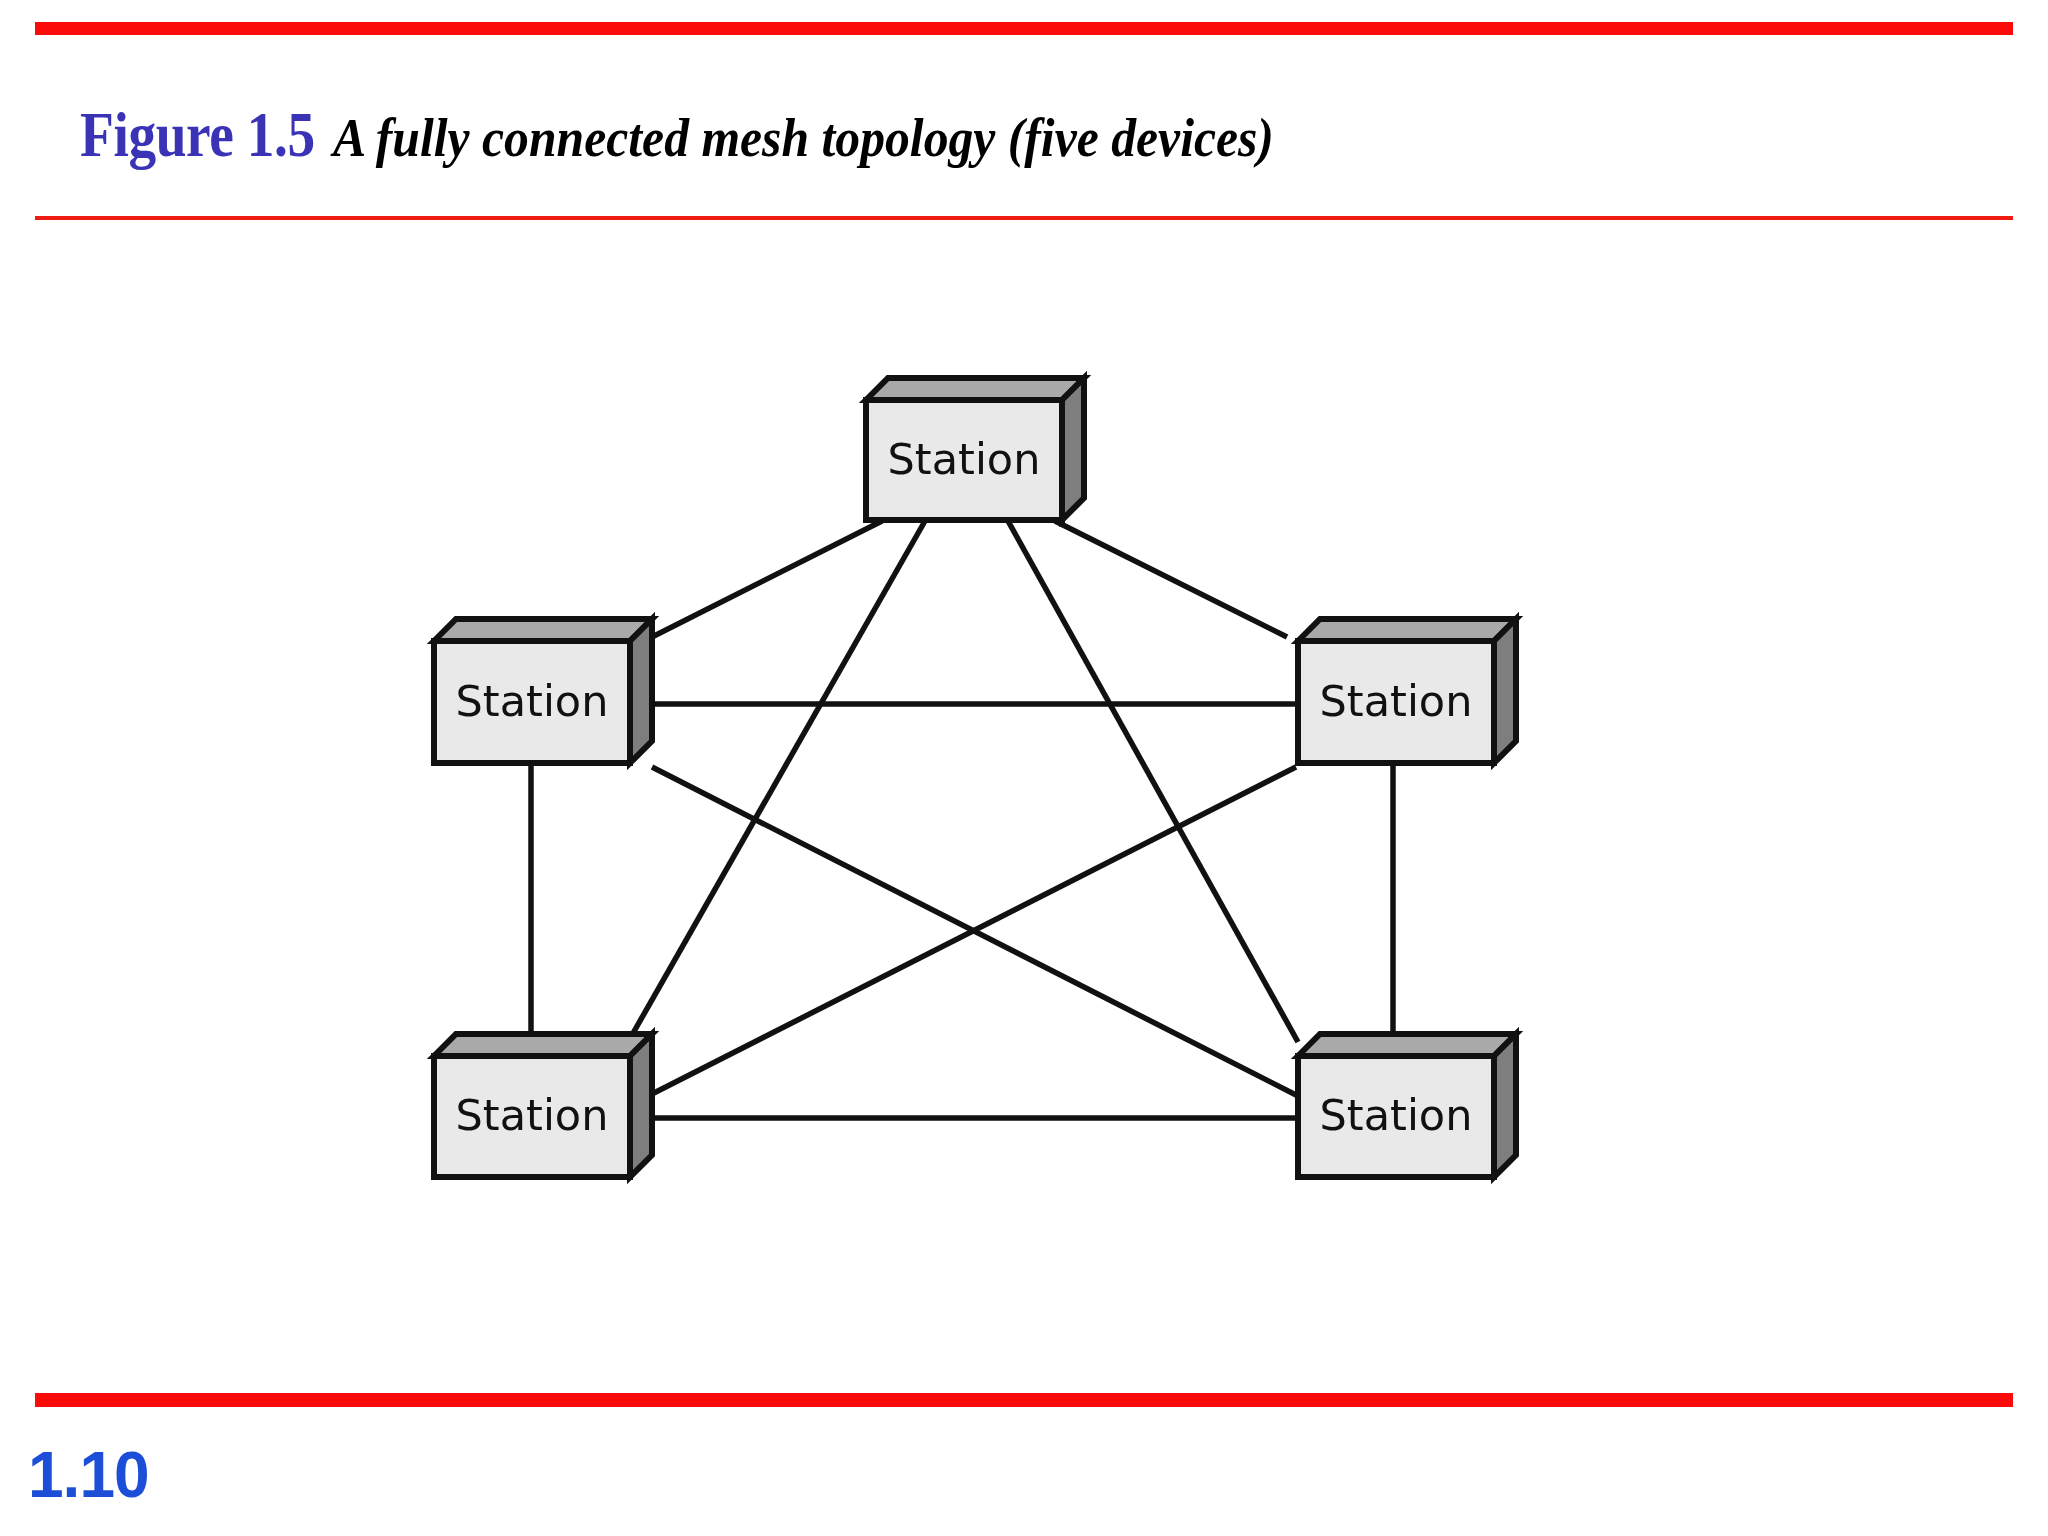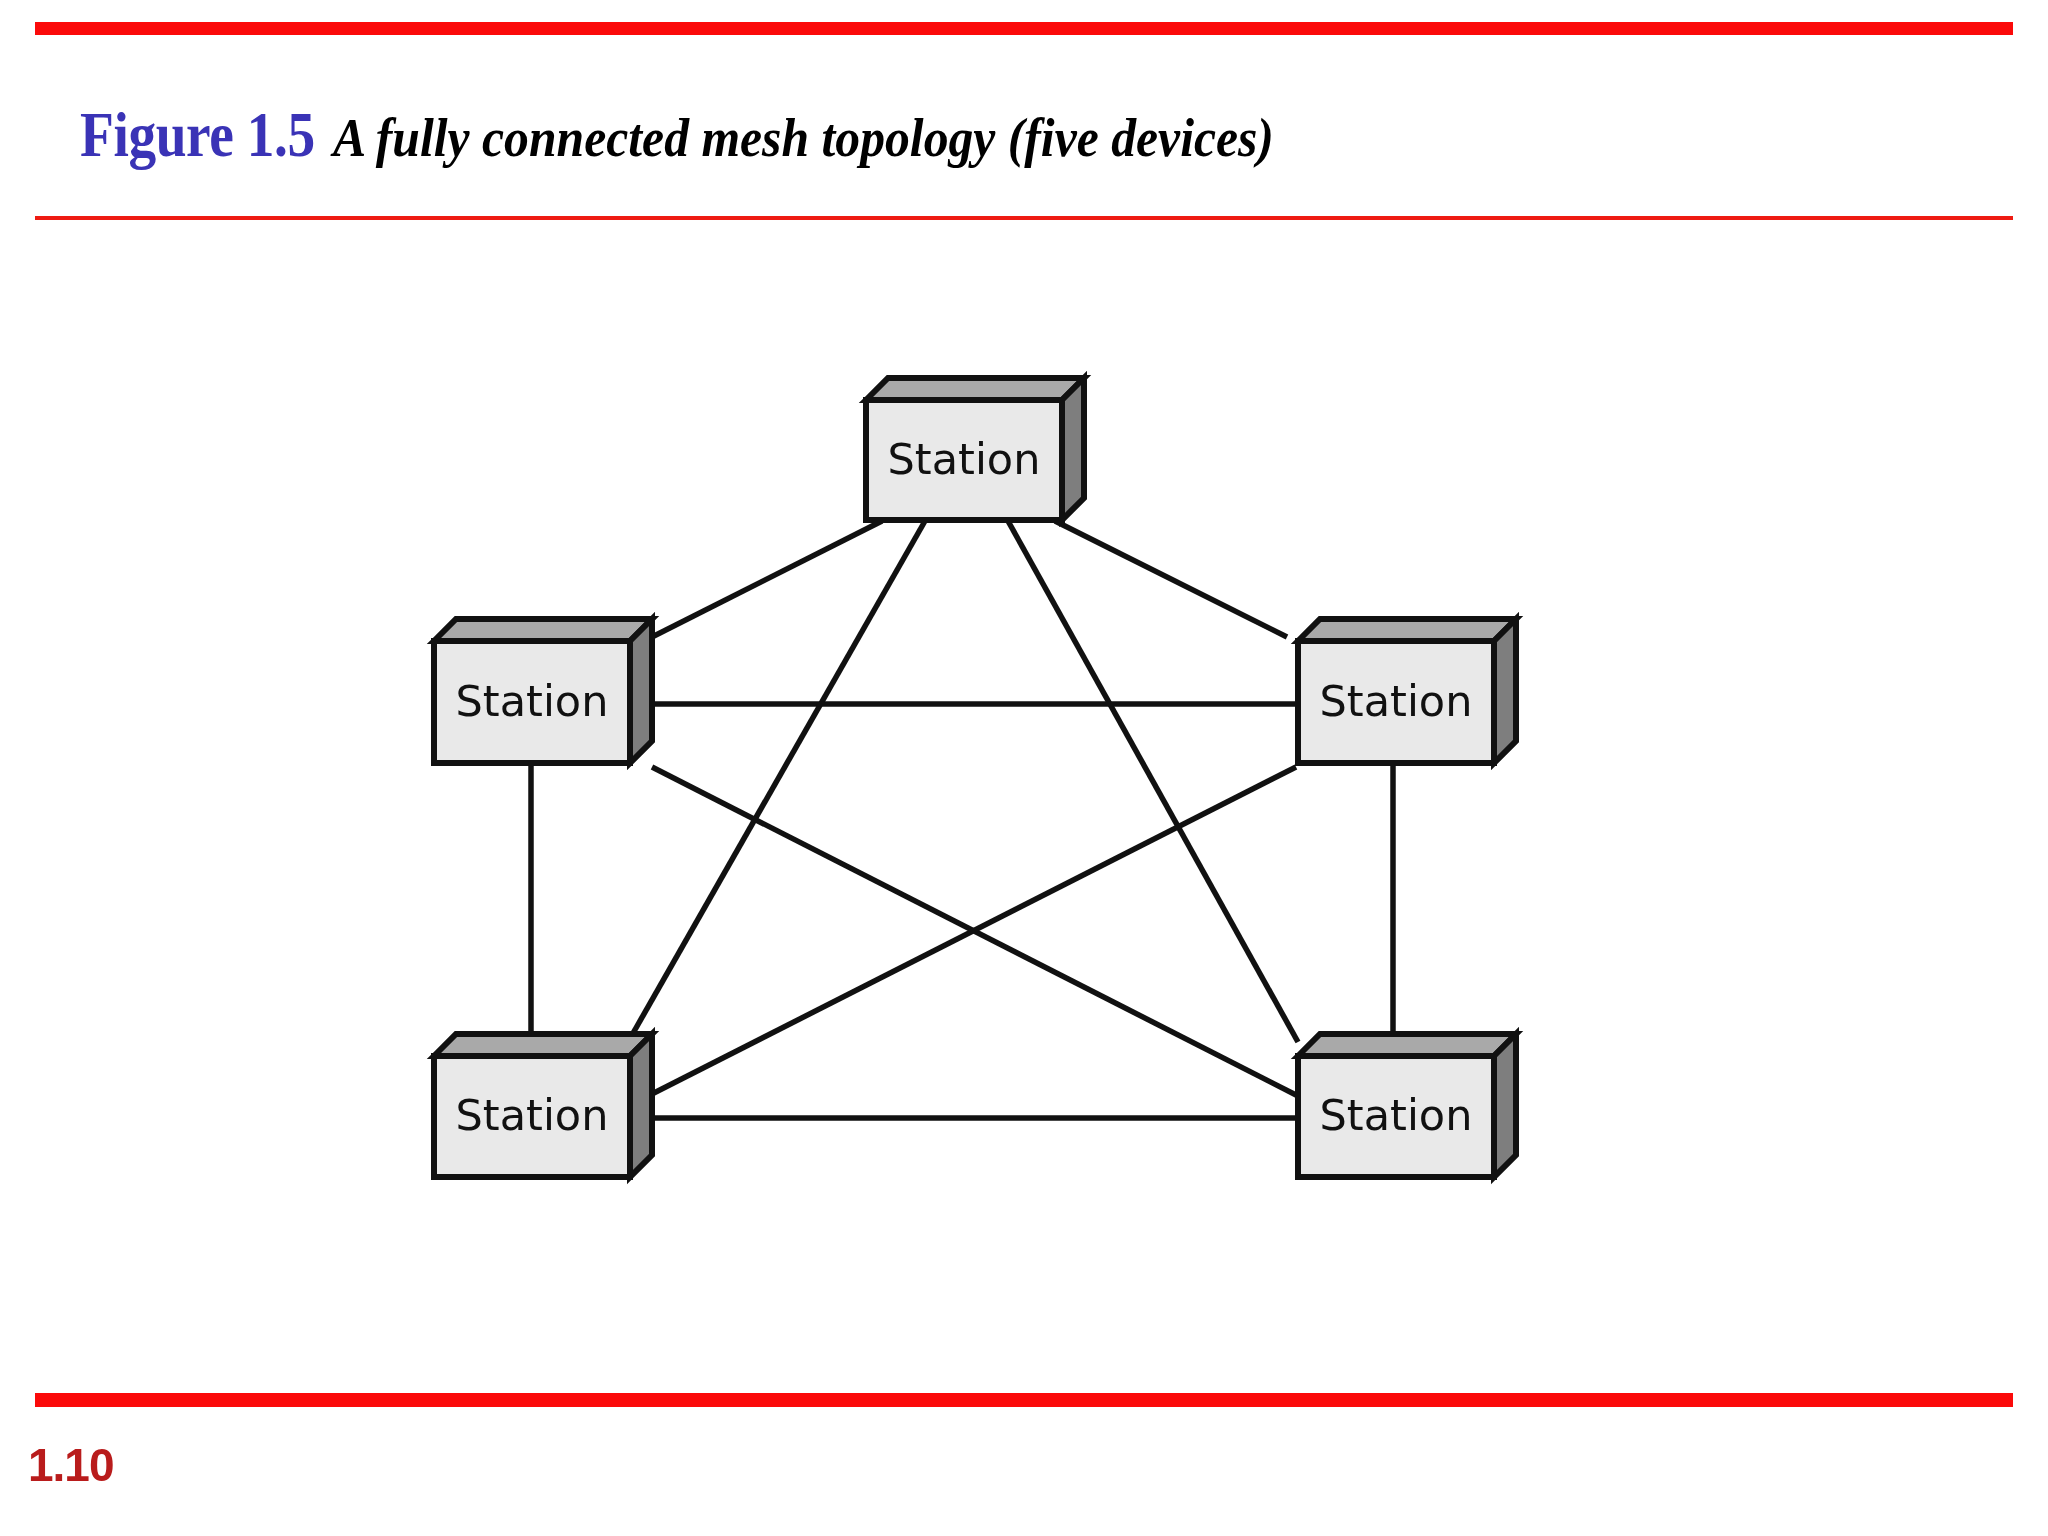--- a/index.html
+++ b/index.html
@@ -74,22 +74,22 @@
     margin-left: -18px;
   }
 
   
   .page-number {
     position: absolute;
     left: 28px;
     top: 1438px;
     font-family: "Liberation Sans", sans-serif;
     font-weight: 700;
-    font-size: 46px;
-    color: #b91c1c;
+    font-size: 64px;
+    color: #1d4ed8;
     letter-spacing: -1px;
   }
 
   
   .diagram-wrap {
     position: absolute;
     left: 0;
     top: 0;
     width: 2048px;
     height: 1536px;

